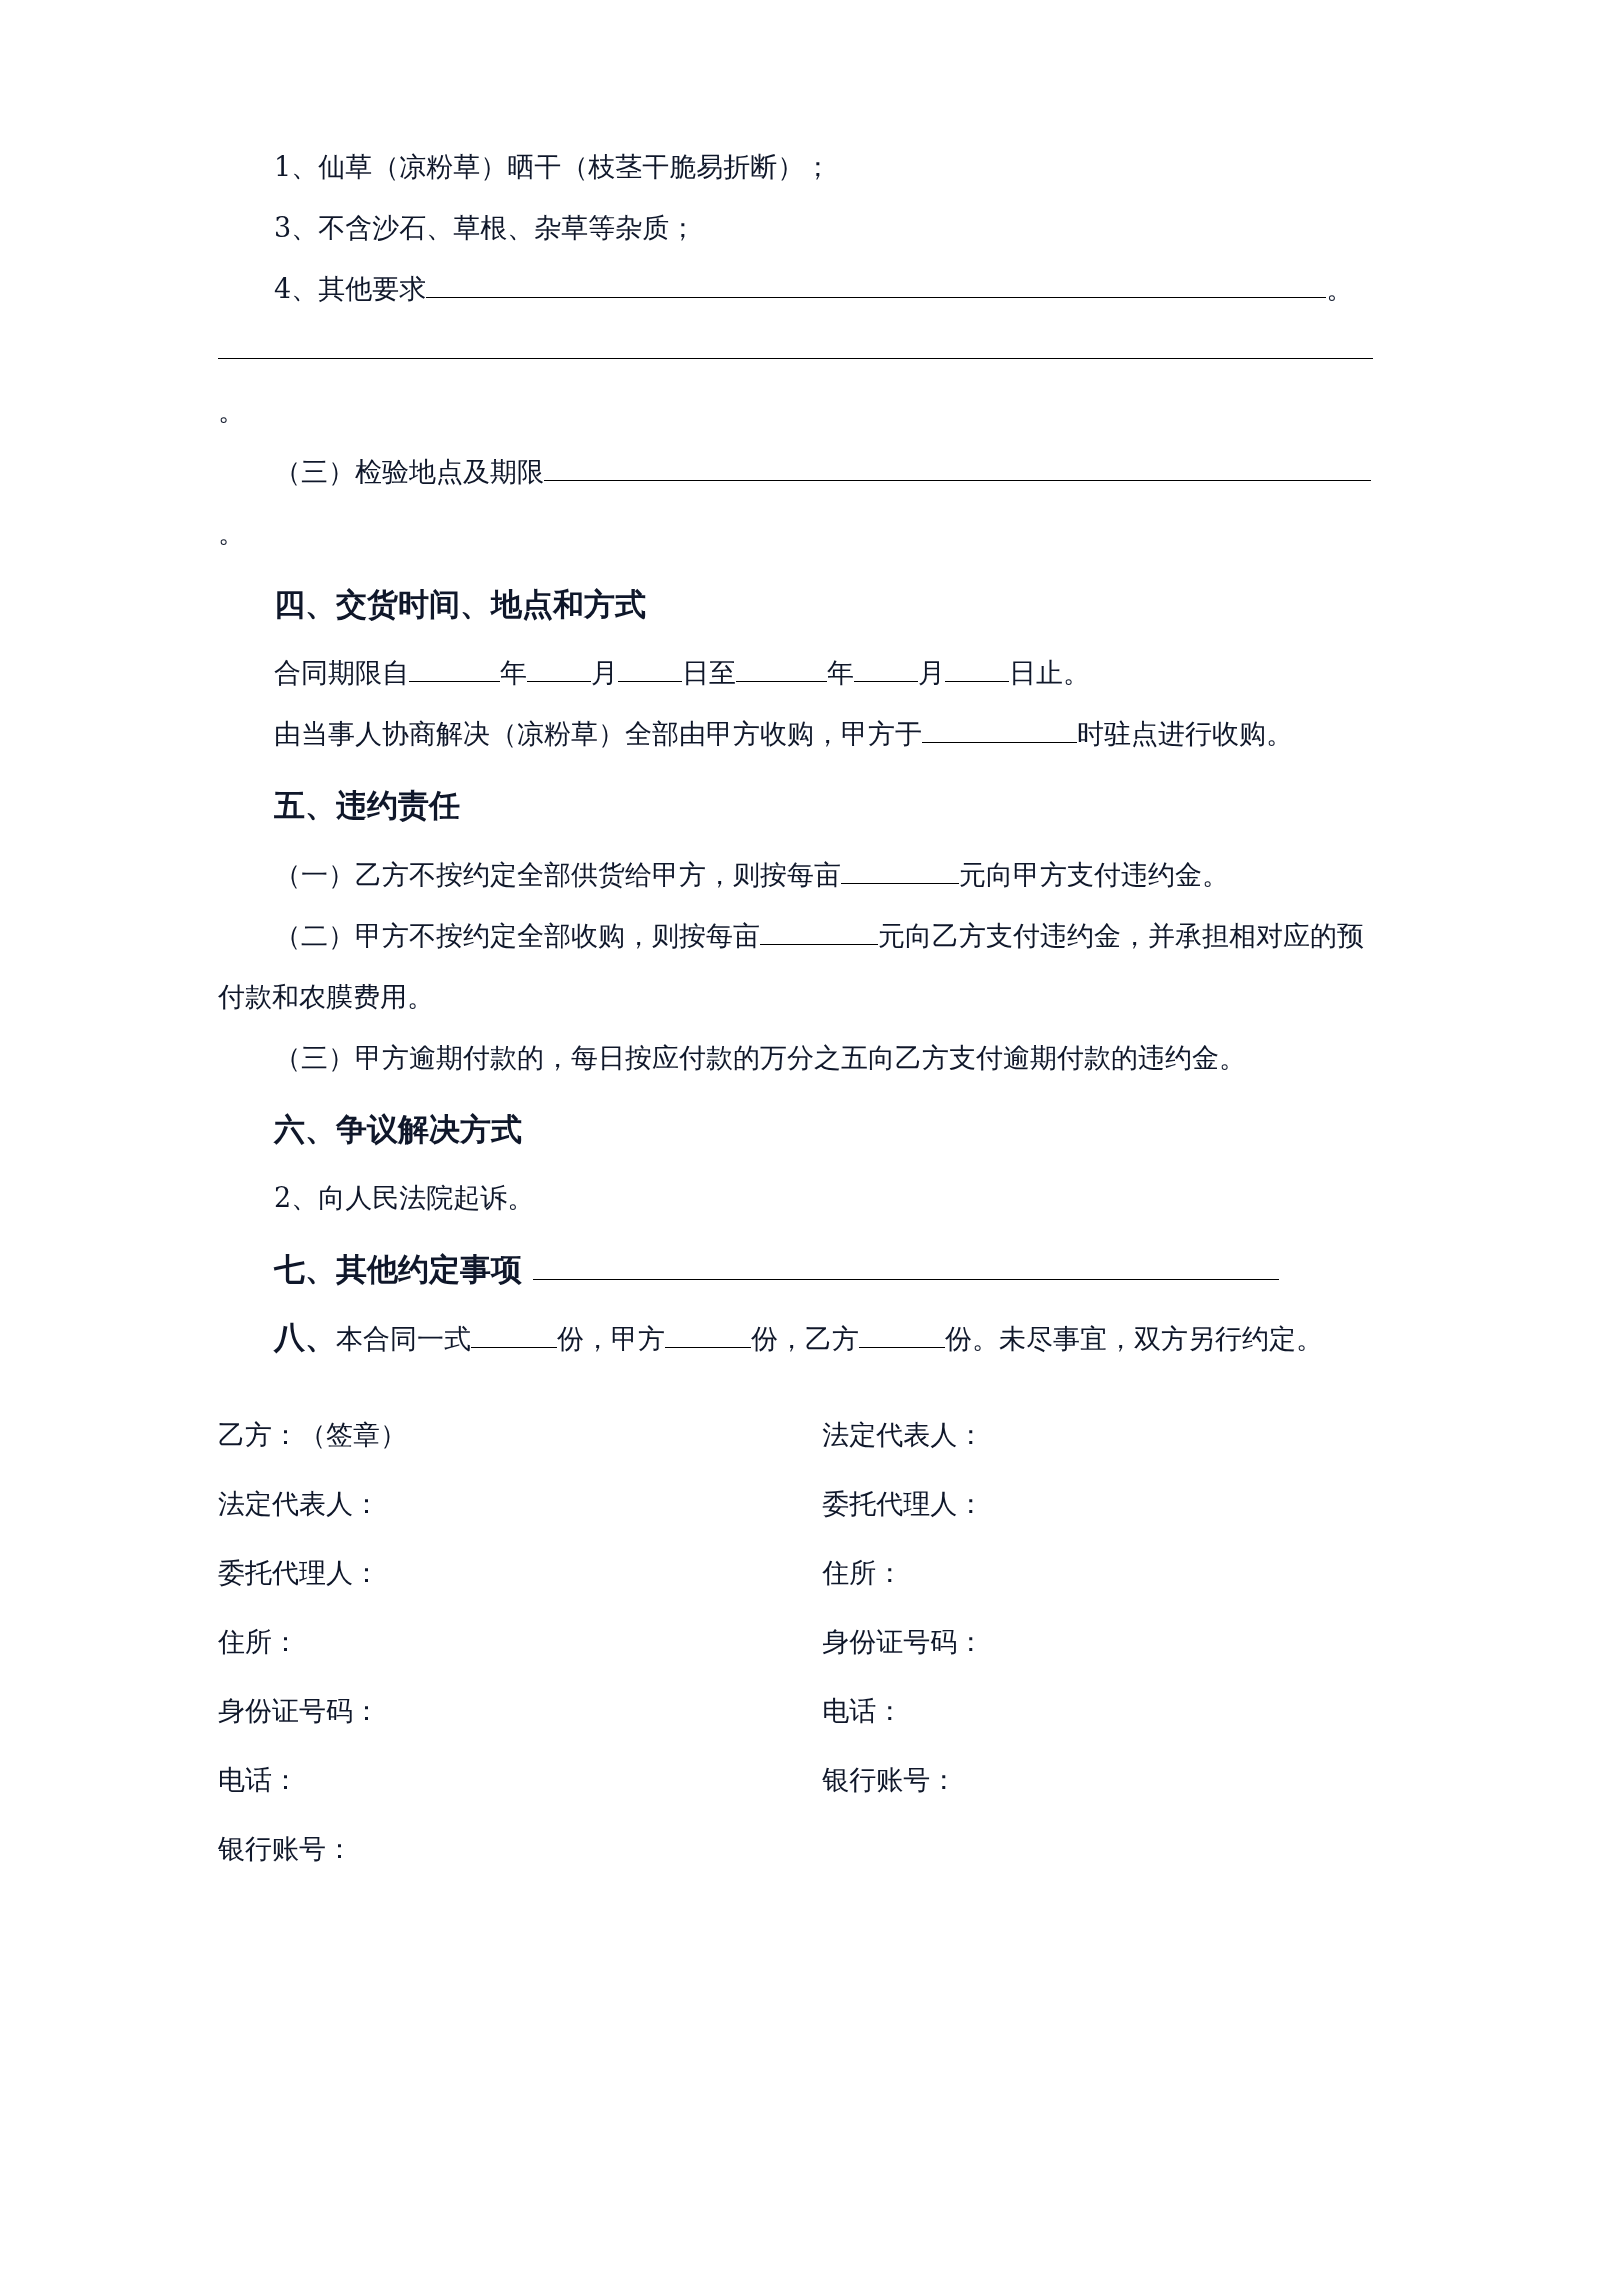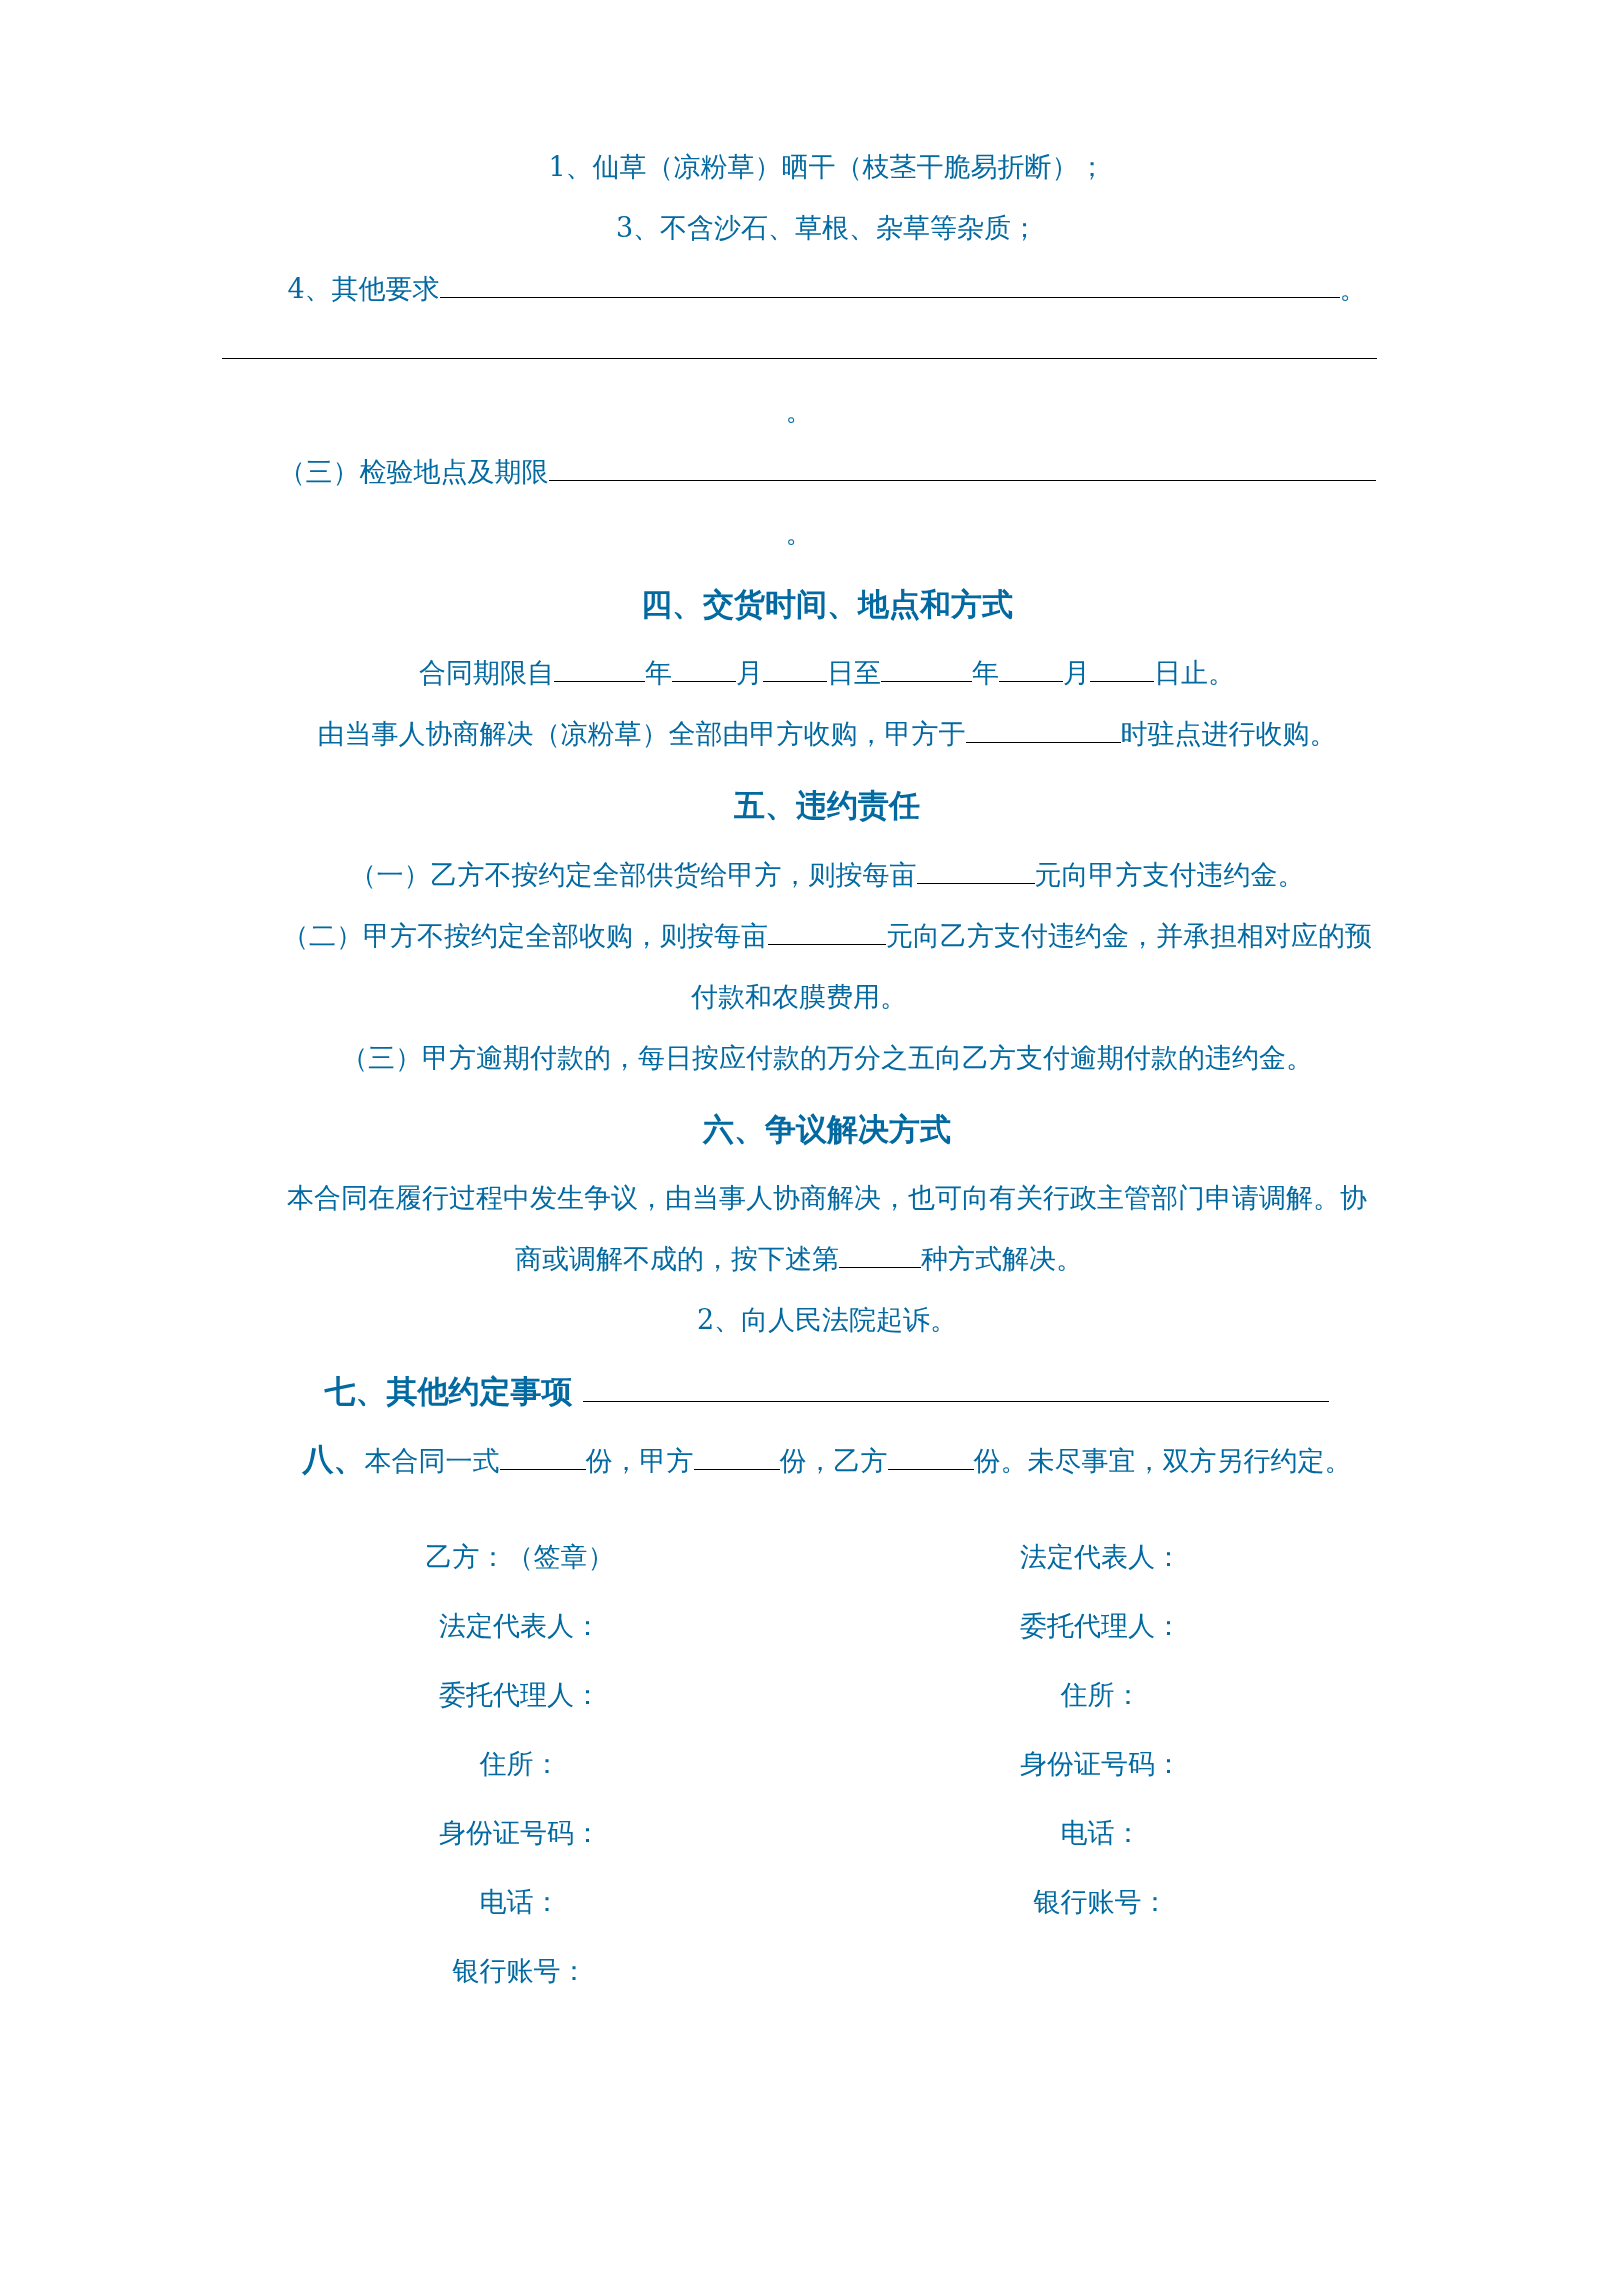--- a/index.html
+++ b/index.html
@@ -8,23 +8,22 @@
     background: #ffffff;
   }
   .page {
     width: 1594px;
     height: 2294px;
     background: #ffffff;
     box-sizing: border-box;
     padding: 136px 214px 0 218px;
     font-family: "DejaVu Serif", "Liberation Serif", serif;
     font-size: 27px;
-    color: #0369a1;
+    color: #0f172a;
     overflow: hidden;
-    text-align: center;
   }
   .doc-body p.line {
     margin: 0;
     line-height: 61px;
     text-indent: 56px;
     white-space: normal;
   }
   .doc-body p.flush {
     text-indent: 0;
   }
@@ -68,21 +67,20 @@
       <p class="line flush"><span class="blank" style="width: 1155px;"></span><span>。</span></p>
       <p class="line"><span>（三）检验地点及期限</span><span class="blank" style="width: 827px;"></span><span>。</span></p>
       <h2 class="heading"><span>四、交货时间、地点和方式</span></h2>
       <p class="line"><span>合同期限自</span><span class="blank" style="width: 91px;"></span><span>年</span><span class="blank" style="width: 64px;"></span><span>月</span><span class="blank" style="width: 64px;"></span><span>日至</span><span class="blank" style="width: 91px;"></span><span>年</span><span class="blank" style="width: 64px;"></span><span>月</span><span class="blank" style="width: 64px;"></span><span>日止。</span></p>
       <p class="line"><span>由当事人协商解决（凉粉草）全部由甲方收购，甲方于</span><span class="blank" style="width: 155px;"></span><span>时驻点进行收购。</span></p>
       <h2 class="heading"><span>五、违约责任</span></h2>
       <p class="line"><span>（一）乙方不按约定全部供货给甲方，则按每亩</span><span class="blank" style="width: 118px;"></span><span>元向甲方支付违约金。</span></p>
       <p class="line"><span>（二）甲方不按约定全部收购，则按每亩</span><span class="blank" style="width: 118px;"></span><span>元向乙方支付违约金，并承担相对应的预付款和农膜费用。</span></p>
       <p class="line"><span>（三）甲方逾期付款的，每日按应付款的万分之五向乙方支付逾期付款的违约金。</span></p>
       <h2 class="heading"><span>六、争议解决方式</span></h2>
-      <p class="line"><span>本合同在履行过程中发生争议，由当事人协商解决，也可向有关行政主管部门申请调解。协商或调解不成的，按下述第</span><span class="blank" style="width: 82px;"></span><span>种方式解决。</span></p>
       <p class="line"><span>2、向人民法院起诉。</span></p>
       <h2 class="heading"><span>七、其他约定事项 </span><span class="blank" style="width: 746px;"></span></h2>
       <p class="line"><span class="bold-run">八、</span><span>本合同一式</span><span class="blank" style="width: 86px;"></span><span>份，甲方</span><span class="blank" style="width: 86px;"></span><span>份，乙方</span><span class="blank" style="width: 86px;"></span><span>份。未尽事宜，双方另行约定。</span></p>
     </div>
   <div class="signature">
       <div class="sig-cell">乙方：（签章）</div>
       <div class="sig-cell">法定代表人：</div>
       <div class="sig-cell">法定代表人：</div>
       <div class="sig-cell">委托代理人：</div>
       <div class="sig-cell">委托代理人：</div>

